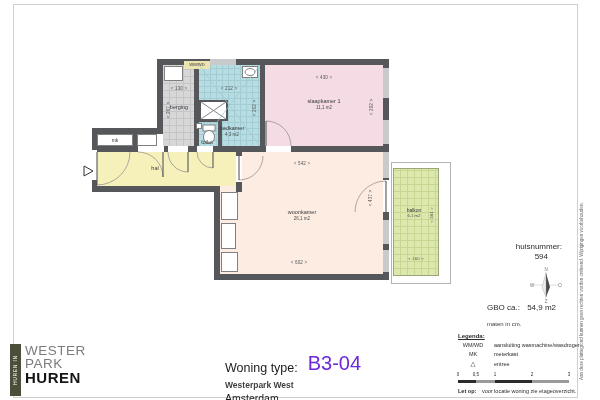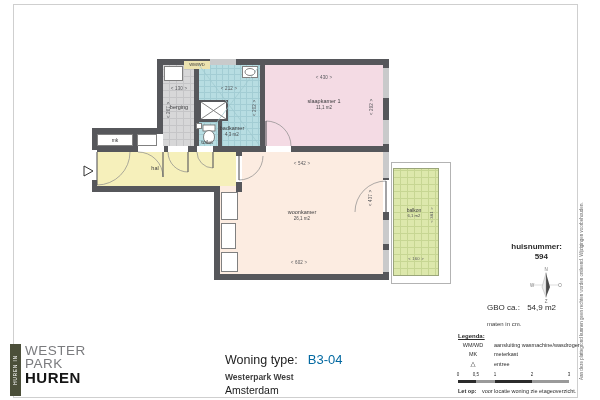--- a/index.html
+++ b/index.html
@@ -39,21 +39,21 @@
   .leg-val{font-size:5.5px;color:#2b2b2b;margin-left:6px;white-space:nowrap;}
   .scale-wrap{left:458px;top:372px;width:112px;}
   .scale-labels{position:relative;height:7px;font-size:4.5px;color:#2b2b2b;}
   .scale-labels span{position:absolute;transform:translateX(-50%);}
   .scale-bar{position:relative;height:3px;margin-top:1px;}
   .scale-bar div{position:absolute;top:0;height:3px;}
   .note{font-size:5.5px;color:#2b2b2b;white-space:nowrap;}
   
   .tb-row{display:flex;align-items:flex-end;gap:10px;}
   .tb-label{font-size:12.5px;color:#1c1c1c;}
-  .tb-value{font-size:13px;color:#0369a1;}
+  .tb-value{font-size:20px;color:#6d28d9;}
   .tb-project{font-size:8.5px;font-weight:bold;color:#3f3f3f;margin-top:5px;}
   .tb-city{font-size:10.5px;color:#1a1a1a;margin-top:2px;}
   
   .logo{left:10px;top:344px;display:flex;}
   .logo-bar{width:11px;height:52px;background:#4b4f39;display:flex;align-items:center;justify-content:center;}
   .logo-bar span{writing-mode:vertical-rl;transform:rotate(180deg);color:#fff;font-size:4.5px;letter-spacing:1px;}
   .logo-text{margin-left:4px;color:#7a7b7e;}
   .logo-l1,.logo-l2{font-size:13.5px;line-height:13px;letter-spacing:0.5px;}
   .logo-l3{font-size:15px;line-height:15px;font-weight:bold;color:#151515;letter-spacing:0.5px;}
   .disclaimer{left:579px;top:150px;height:230px;writing-mode:vertical-rl;transform:rotate(180deg);
@@ -189,21 +189,21 @@
     <div class="abs dim vdim" style="left:254px;top:108px;">&lt; 202 &gt;</div>
     <div class="abs dim pt" style="left:324px;top:77px;">&lt; 430 &gt;</div>
     <div class="abs dim vdim" style="left:371px;top:107px;">&lt; 292 &gt;</div>
     <div class="abs dim pt" style="left:302px;top:163px;">&lt; 542 &gt;</div>
     <div class="abs dim pt" style="left:299px;top:262px;">&lt; 602 &gt;</div>
     <div class="abs dim vdim" style="left:370px;top:198px;">&lt; 437 &gt;</div>
     <div class="abs dim pt" style="left:416px;top:258px;font-size:4.2px;">&lt; 160 &gt;</div>
     <div class="abs dim vdim" style="left:431px;top:215px;font-size:4.2px;">&lt; 381 &gt;</div>
   </div>
 
-  <div class="abs huis" style="left:480px;top:242px;width:82px;font-weight:bold;">
+  <div class="abs huis" style="left:480px;top:242px;width:82px;">
     <div>huisnummer:</div>
     <div style="padding-right:14px;">594</div>
   </div>
 
   <svg class="abs" style="left:530px;top:267px;" width="32" height="36" viewBox="0 0 32 36">
     <line x1="16" y1="5" x2="16" y2="31" stroke="#bbb" stroke-width="0.5"></line>
     <line x1="3" y1="18" x2="29" y2="18" stroke="#bbb" stroke-width="0.5"></line>
     <polygon points="16,6 20,20 16,30" fill="#4a4a4a"></polygon>
     <polygon points="16,6 12,20 16,30" fill="#ededed" stroke="#999" stroke-width="0.4"></polygon>
     <text x="16" y="4" font-size="4.5" fill="#777" text-anchor="middle">N</text>

